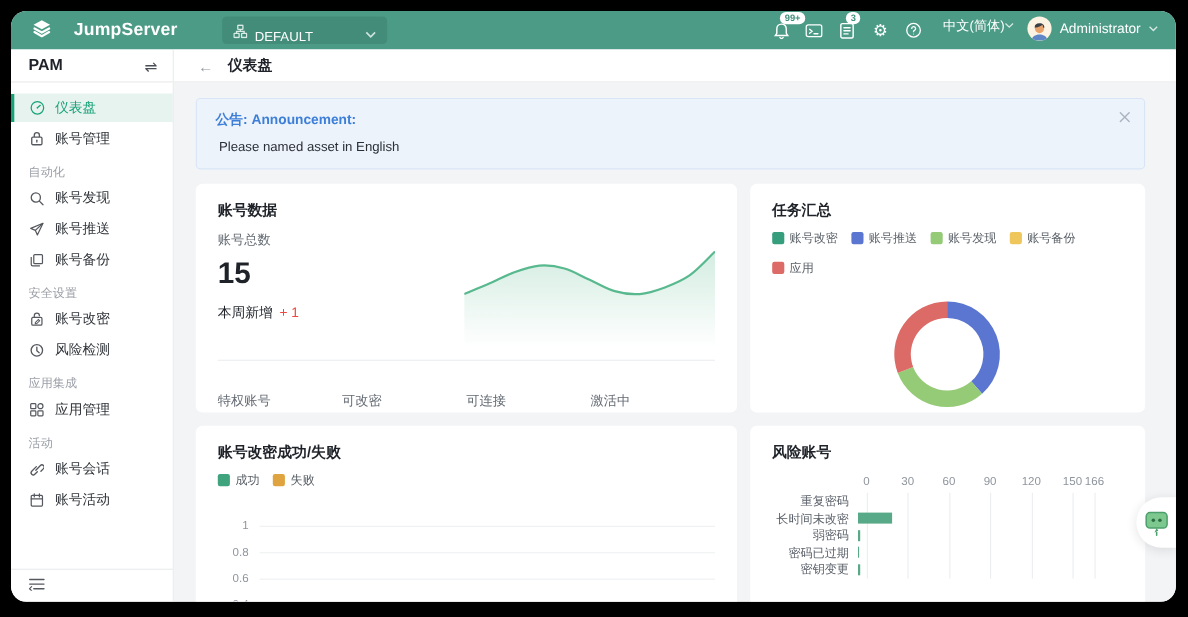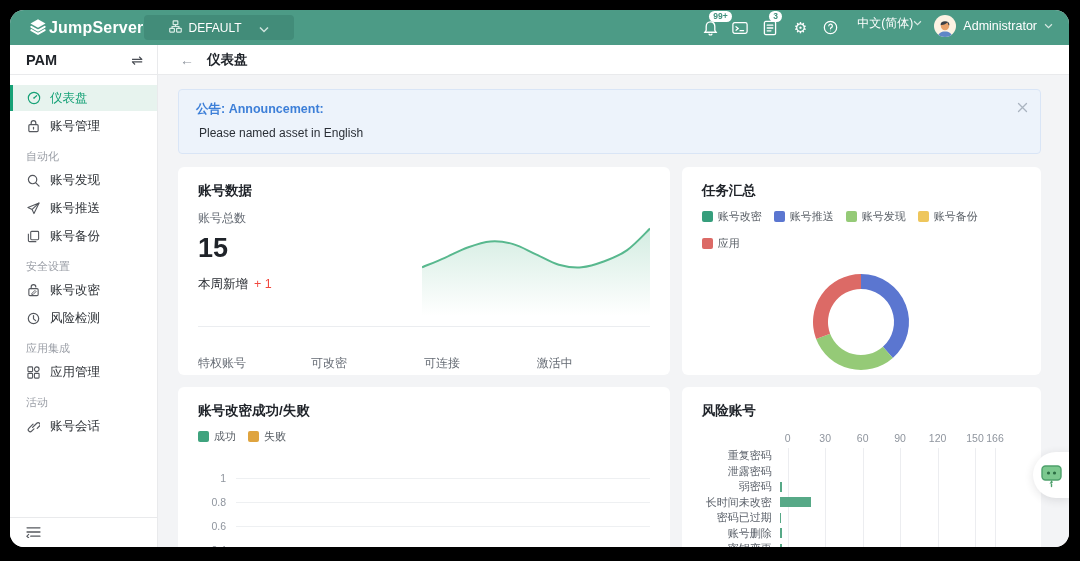--- a/index.html
+++ b/index.html
@@ -1,23 +1,23 @@
 <!DOCTYPE html>
 <html><head>
 <meta charset="utf-8">
 <style>
   * { margin:0; padding:0; box-sizing:border-box; }
   html,body { width:1080px; height:561px; background:#000; font-family:"Liberation Sans", sans-serif; overflow:hidden; }
   .window { position:absolute; left:10px; top:10px; width:1059px; height:537px; background:#fff; border-radius:14px; overflow:hidden; }
 
   
   .hdr { height:35px; background:#4c9b86; display:flex; align-items:center; padding:0 16px 0 18px; color:#fff; }
-  .logo { display:flex; align-items:center; gap:1px; }
+  .logo { display:flex; align-items:center; gap:19px; }
   .logo-txt { font-size:16px; font-weight:bold; letter-spacing:.2px; }
-  .org-pill { width:150px; height:25px; background:#428c79; border-radius:4px; display:flex; align-items:center; padding:0 25px; gap:7px; cursor:pointer; }
+  .org-pill { margin-left:40px; width:150px; height:25px; background:#428c79; border-radius:4px; display:flex; align-items:flex-end; padding:0 10px; gap:7px; cursor:pointer; }
   .org-pill .lbl { font-size:12px; color:#fff; flex:1; }
   .hdr-right { margin-left:auto; display:flex; align-items:flex-start; gap:4px; }
   .hicon { position:relative; width:26px; height:26px; display:flex; align-items:center; justify-content:center; cursor:pointer; }
   .badge { position:absolute; top:-4px; left:12px; background:#fff; color:#3f907c; font-size:8.5px; font-weight:bold; border-radius:7px; padding:1px 4px; line-height:1.1; white-space:nowrap; }
   .lang { display:flex; align-items:center; gap:0; font-size:12px; margin:0 8px 0 10px; cursor:pointer; }
   .userbox { display:flex; align-items:center; gap:7px; cursor:pointer; }
   .avatar { width:22px; height:22px; border-radius:50%; background:#fdf3e3; display:flex; align-items:flex-end; justify-content:center; overflow:hidden; }
   .user-name { font-size:12.5px; }
 
   
@@ -275,20 +275,29 @@
           <div class="msec">活动</div>
           <div class="mi">
             <span class="ic">
               <svg width="13" height="13" viewBox="0 0 14 14" fill="none" stroke="currentColor" stroke-width="1.3" stroke-linecap="round">
                 <path d="M6 8 L10.5 3.5 a2.1 2.1 0 0 1 3 3 L11 9"></path>
                 <path d="M8 6 L3.5 10.5 a2.1 2.1 0 0 0 3 3 L9 11" transform="translate(-1.5,-1.5)"></path>
               </svg>
             </span>
             <span>账号会话</span>
           </div>
+          <div class="mi">
+            <span class="ic">
+              <svg width="13" height="13" viewBox="0 0 14 14" fill="none" stroke="currentColor" stroke-width="1.2" stroke-linecap="round">
+                <rect x="1.5" y="2.5" width="11" height="10.5" rx="1"></rect>
+                <path d="M4.5 1 v3 M9.5 1 v3 M1.5 6 h11"></path>
+              </svg>
+            </span>
+            <span>账号活动</span>
+          </div>
         </div>
       <div class="sb-foot">
         <span class="collapse-ic">
           <svg width="15" height="12" viewBox="0 0 16 13" fill="none" stroke="currentColor" stroke-width="1.4" stroke-linecap="round">
             <path d="M1 2 H15 M1 6.5 H15 M5 11 H15"></path>
             <path d="M2.8 9 L0.8 11 L2.8 13" stroke-width="1.2"></path>
           </svg>
         </span>
       </div>
     </div>
@@ -447,47 +456,35 @@
                     <i style="left: 100%;"></i>
                   </div>
                 <div id="risk-rows">
                     <div class="risk-row">
                       <span class="risk-cat">重复密码</span>
                       <div class="risk-track">
                         <div class="risk-bar" style="width: 0%; background: rgb(87, 169, 135);"></div>
                       </div>
                     </div>
                     <div class="risk-row">
-                      <span class="risk-cat">泄露密码</span>
+                      <span class="risk-cat">长时间未改密</span>
                       <div class="risk-track">
-                        <div class="risk-bar" style="width: 0%; background: rgb(87, 169, 135);"></div>
+                        <div class="risk-bar" style="width: 14.46%; background: rgb(87, 169, 135);"></div>
                       </div>
                     </div>
                     <div class="risk-row">
                       <span class="risk-cat">弱密码</span>
                       <div class="risk-track">
                         <div class="risk-bar" style="width: 1.2%; background: rgb(87, 169, 135);"></div>
                       </div>
                     </div>
                     <div class="risk-row">
-                      <span class="risk-cat">长时间未改密</span>
-                      <div class="risk-track">
-                        <div class="risk-bar" style="width: 14.46%; background: rgb(87, 169, 135);"></div>
-                      </div>
-                    </div>
-                    <div class="risk-row">
                       <span class="risk-cat">密码已过期</span>
                       <div class="risk-track">
                         <div class="risk-bar" style="width: 0.6%; background: rgb(87, 169, 135);"></div>
-                      </div>
-                    </div>
-                    <div class="risk-row">
-                      <span class="risk-cat">账号删除</span>
-                      <div class="risk-track">
-                        <div class="risk-bar" style="width: 1.2%; background: rgb(87, 169, 135);"></div>
                       </div>
                     </div>
                     <div class="risk-row">
                       <span class="risk-cat">密钥变更</span>
                       <div class="risk-track">
                         <div class="risk-bar" style="width: 1.2%; background: rgb(87, 169, 135);"></div>
                       </div>
                     </div>
                   </div>
               </div>

